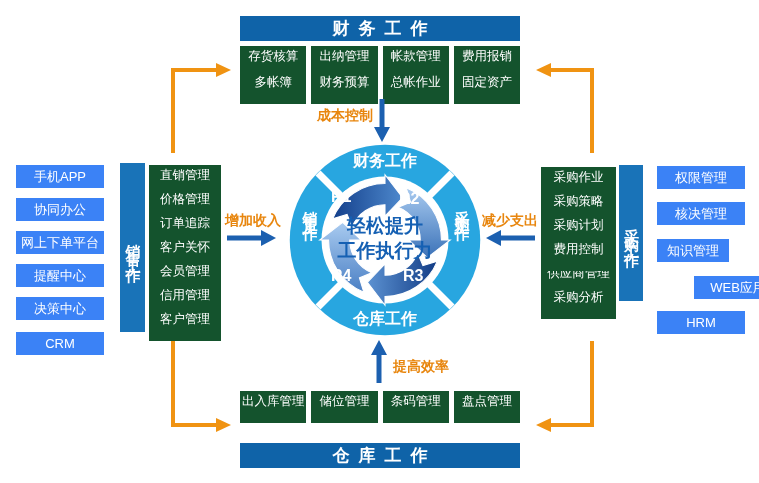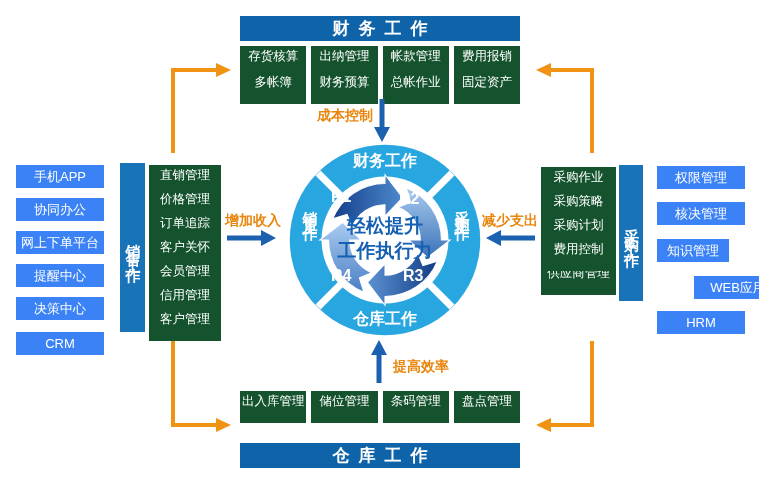--- a/index.html
+++ b/index.html
@@ -90,20 +90,21 @@
   <span class="chip abs" style="left:149px;top:237px;width:72px">客户关怀</span>
   <span class="chip abs" style="left:149px;top:261px;width:72px">会员管理</span>
   <span class="chip abs" style="left:149px;top:285px;width:72px">信用管理</span>
   <span class="chip abs" style="left:149px;top:309px;width:72px">客户管理</span>
 
   <span class="chip abs" style="left:541px;top:167px;width:75px">采购作业</span>
   <span class="chip abs" style="left:541px;top:191px;width:75px">采购策略</span>
   <span class="chip abs" style="left:541px;top:215px;width:75px">采购计划</span>
   <span class="chip abs" style="left:541px;top:263px;width:75px">供应商管理</span>
   <span class="chip abs" style="left:541px;top:239px;width:75px">费用控制</span>
+  <span class="chip abs" style="left:541px;top:287px;width:75px">采购分析</span>
   <div class="vbar" style="left:619px;top:165px;width:24px;height:136px">采购工作</div>
 
   <span class="chip orange abs" style="left:657px;top:166px;width:88px">权限管理</span>
   <span class="chip orange abs" style="left:657px;top:202px;width:88px">核决管理</span>
   <span class="chip orange abs" style="left:657px;top:239px;width:72px">知识管理</span>
   <span class="chip orange abs" style="left:694px;top:276px;width:88px">WEB应用</span>
   <span class="chip orange abs" style="left:657px;top:311px;width:88px">HRM</span>
 
   <div class="hub">
     <svg width="194" height="194" viewBox="0 0 220 220">

